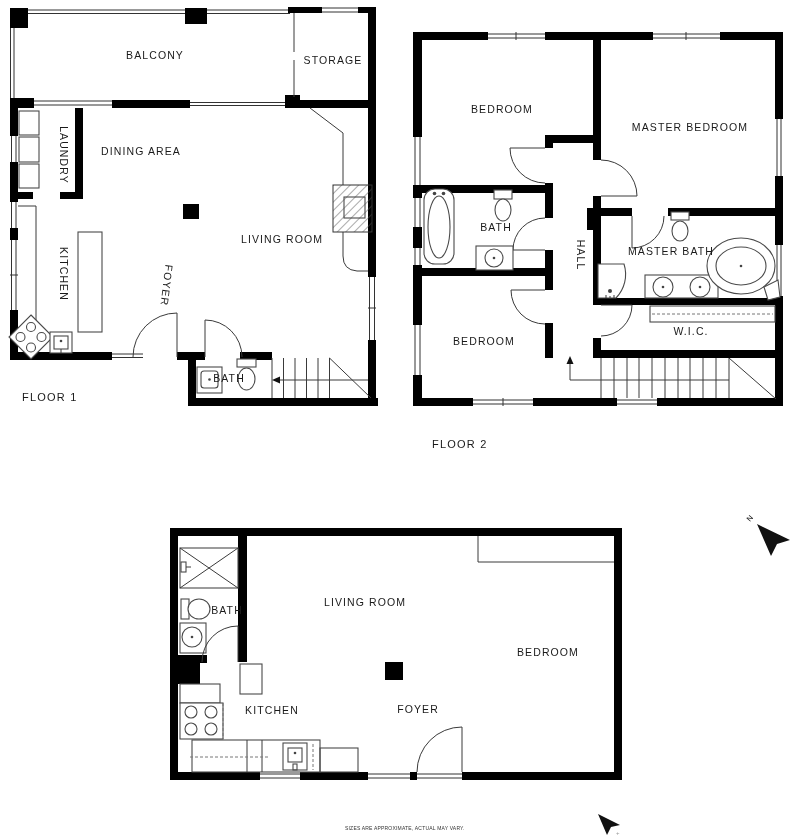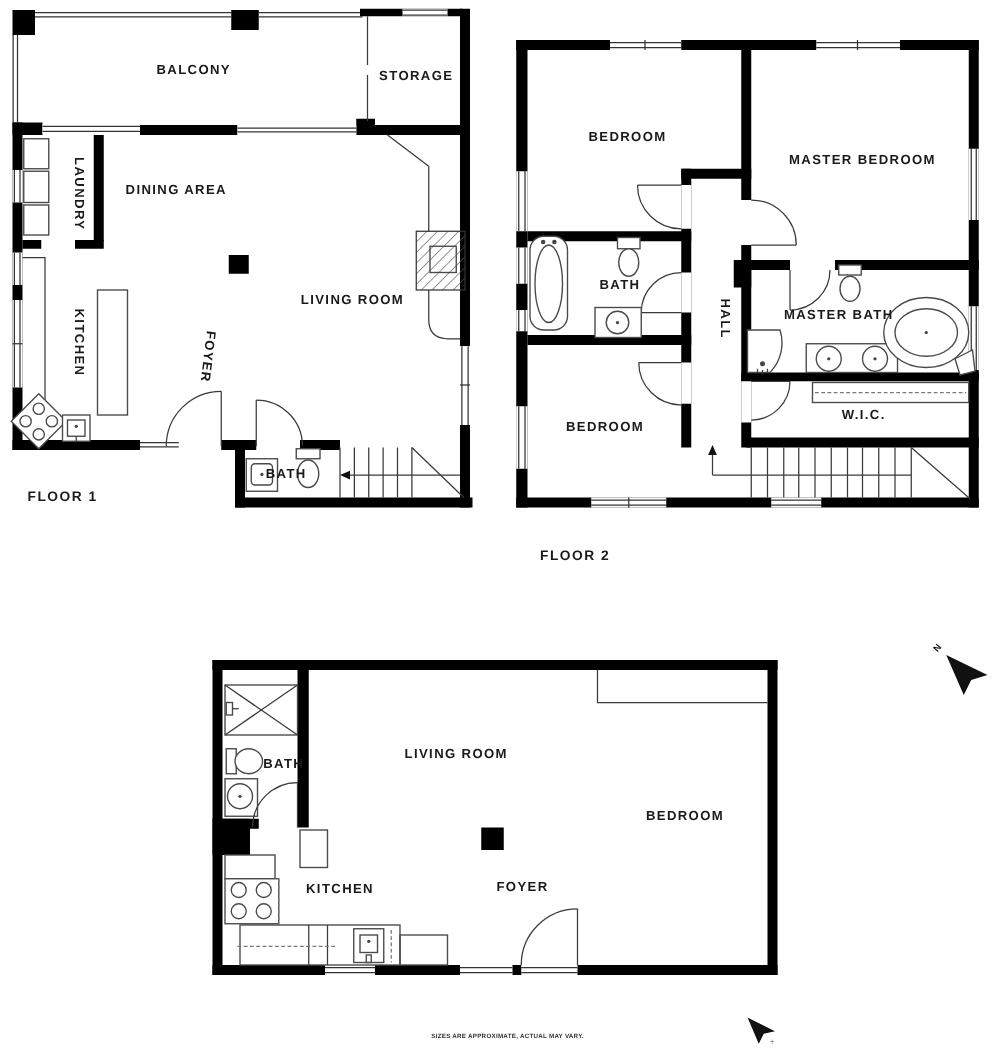--- a/index.html
+++ b/index.html
@@ -1,16 +1,16 @@
 <!DOCTYPE html>
 <html><head>
 <meta charset="utf-8">
 <style>
   html,body{margin:0;padding:0;background:#ffffff;}
-  #stage{position:relative;width:800px;height:840px;background:#fff;overflow:hidden;font-weight:bold;}
+  #stage{position:relative;width:800px;height:840px;background:#fff;overflow:hidden;}
   svg{position:absolute;left:0;top:0;}
   .wall{fill:#000;}
   .thin{stroke:#3a3a3a;stroke-width:1;fill:none;}
   .fix{stroke:#4a4a4a;stroke-width:1.1;fill:#fff;}
   .fixn{stroke:#4a4a4a;stroke-width:1.1;fill:none;}
   .winbg{fill:#fff;}
   .wl{stroke:#333;stroke-width:1;fill:none;}
   .dash{stroke:#777;stroke-width:1;fill:none;stroke-dasharray:3 2;}
   .lbl{font-family:"Liberation Sans",sans-serif;font-size:10.5px;letter-spacing:1.1px;fill:#1a1a1a;}
   .lbl2{font-family:"Liberation Sans",sans-serif;font-size:11px;letter-spacing:1.2px;fill:#1a1a1a;}

